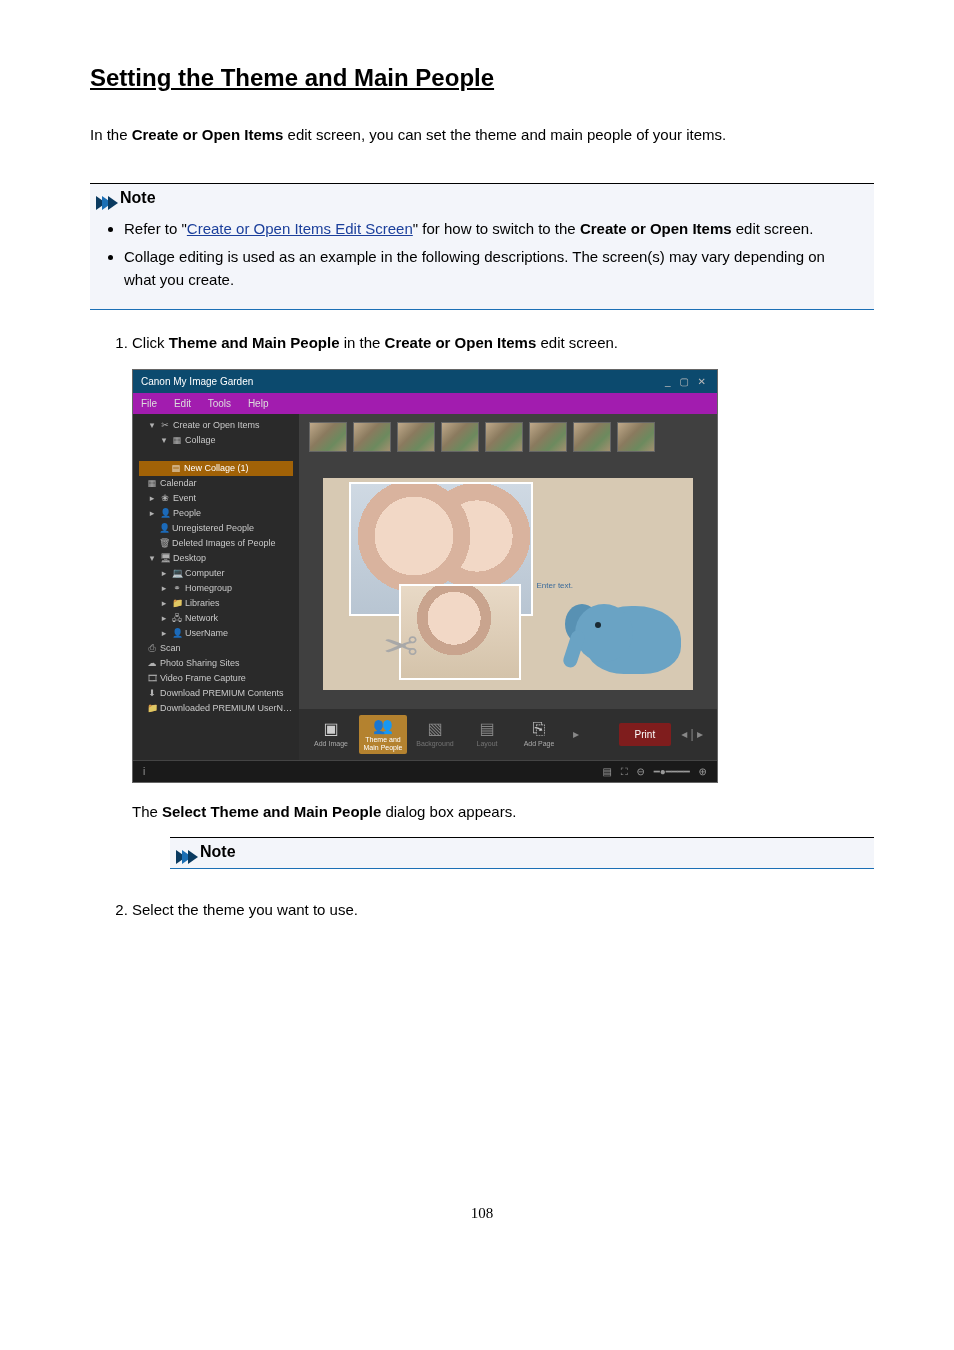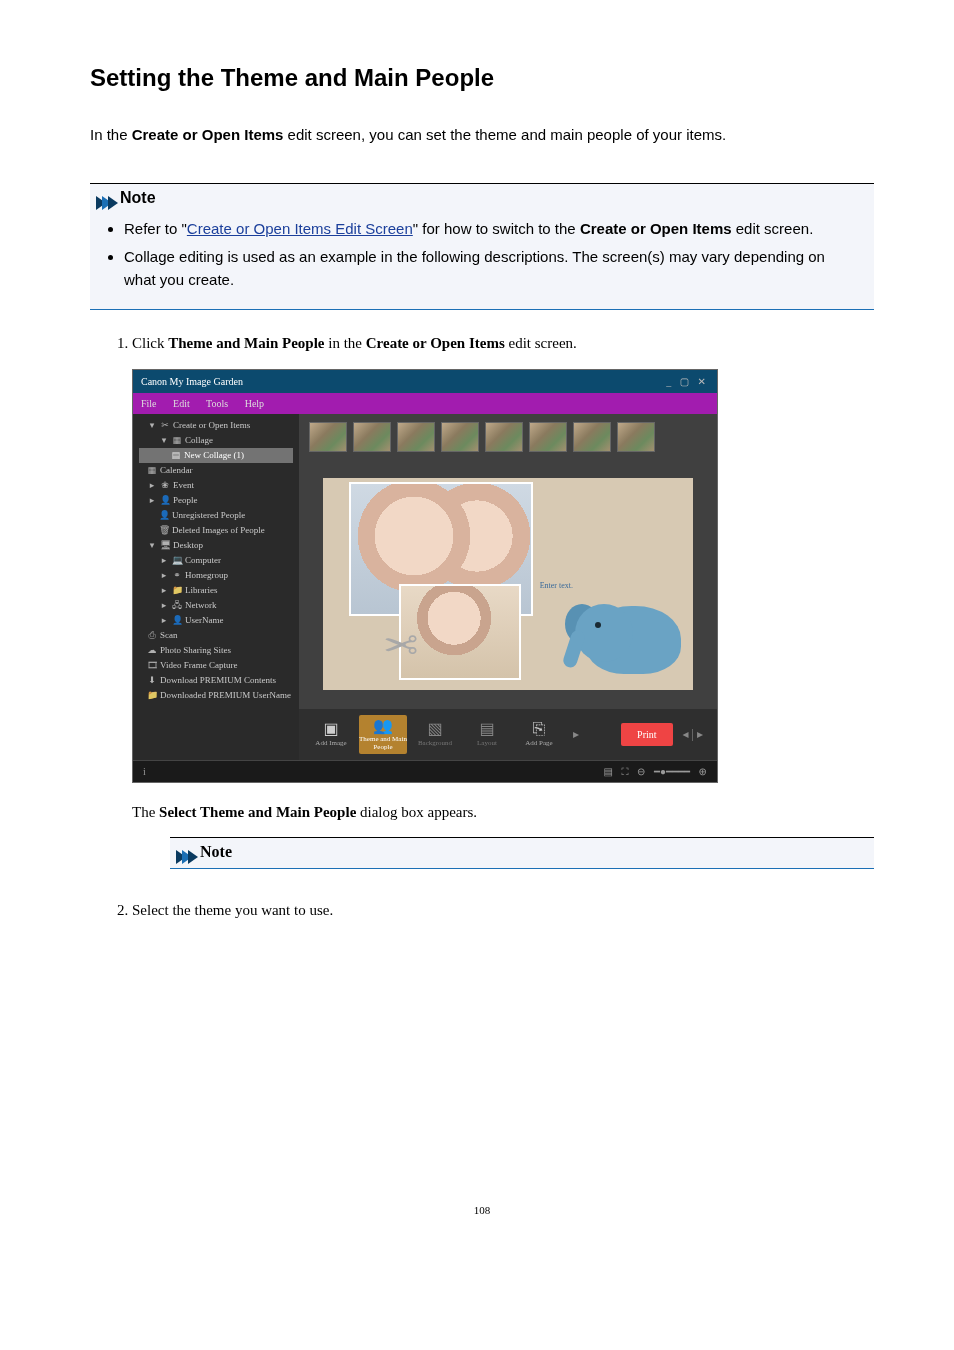--- a/index.html
+++ b/index.html
@@ -10,20 +10,21 @@
       background: #fff;
       width: 954px;
       margin: 0 auto;
       padding: 60px 80px 40px 90px;
       line-height: 1.5;
     }
     h1 {
       font-size: 24px;
       font-weight: bold;
       margin-bottom: 28px;
+      text-decoration: underline;
     }
     .intro { margin-bottom: 36px; }
     .note-block {
       border-top: 1px solid #000;
       border-bottom: 1px solid #1b6fb5;
       background: #f3f5fa;
       margin-bottom: 22px;
     }
     .note-block.inner {
       margin-left: 38px;
@@ -51,21 +52,21 @@
     .note-list {
       list-style: disc;
       padding: 4px 18px 12px 34px;
     }
     .note-list li { margin-bottom: 6px; }
     .link { color: #1b3f9b; text-decoration: underline; cursor: pointer; }
     ol.steps {
       list-style: decimal;
       padding-left: 42px;
     }
-    ol.steps > li { margin-bottom: 26px; font-family: Liberation Serif, serif; }
+    ol.steps > li { margin-bottom: 26px; }
     .step-text { margin-bottom: 14px; }
     .app-shot {
       width: 586px;
       margin: 14px 0 18px 0;
       background: #1c1c1c;
       border: 1px solid #666;
       font-size: 10px;
       color: #c9c9c9;
     }
     .titlebar {
@@ -95,21 +96,21 @@
     }
     .tree-item {
       white-space: nowrap;
       overflow: hidden;
       text-overflow: ellipsis;
       padding: 1px 0;
     }
     .tree-item.lvl1 { padding-left: 8px; }
     .tree-item.lvl2 { padding-left: 20px; }
     .tree-item.lvl3 { padding-left: 32px; }
-    .tree-item.selected { background: #737373; color: #fff; }
+    .tree-item.selected { background: #a16207; color: #fff; margin-top: 13px; }
     .ic { display:inline-block; width:10px; text-align:center; margin-right:3px; opacity:0.85;}
     .main-pane {
       flex: 1;
       background: #404040;
       display: flex;
       flex-direction: column;
     }
     .thumbs {
       display: flex;
       gap: 6px;
@@ -172,42 +173,42 @@
     .tool-btn.active {
       background:#b4822f;
       color:#fff;
       border-radius:2px;
     }
     .tool-btn .tbi { font-size:16px; display:block; margin-bottom:2px; color:#ccc;}
     .tool-btn.active .tbi { color:#fff; }
     .tool-btn.dim { opacity:0.55; }
     .print-btn {
       margin-left:auto;
-      background:#ef4444;
+      background:#7f1d1d;
       color:#fff;
       padding:4px 16px;
       font-size:10px;
       border-radius:2px;
     }
     .nav-arrows { color:#888; font-size:12px; padding:0 6px;}
     .statusbar {
       background:#1a1a1a;
       color:#999;
       font-size:10px;
       padding:3px 10px;
       display:flex;
       justify-content:space-between;
       border-top:1px solid #444;
     }
     .sb-right span{ margin-left:6px;}
     .caption { margin: 6px 0 14px 0; }
     .page-num {
       text-align:center;
       font-family: "Times New Roman", serif;
-      font-size:11px;
+      font-size:15px;
       margin-top:280px;
     }
   </style>
 </head>
 <body>
 
 <h1>Setting the Theme and Main People</h1>
 
 <p class="intro">
   <span>In the </span><b>Create or Open Items</b><span> edit screen, you can set the theme and main people of your items.</span>

